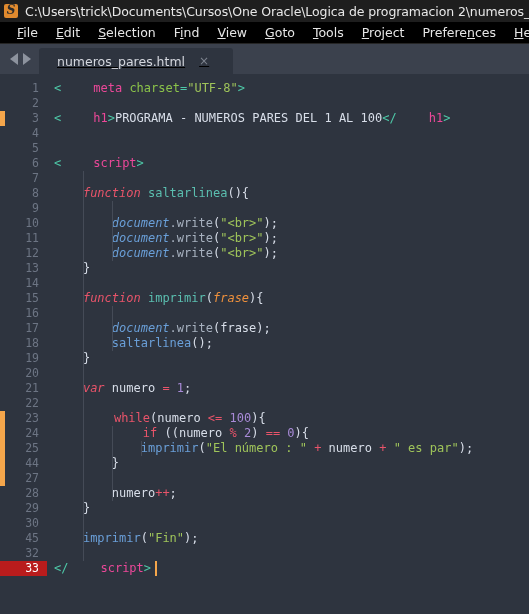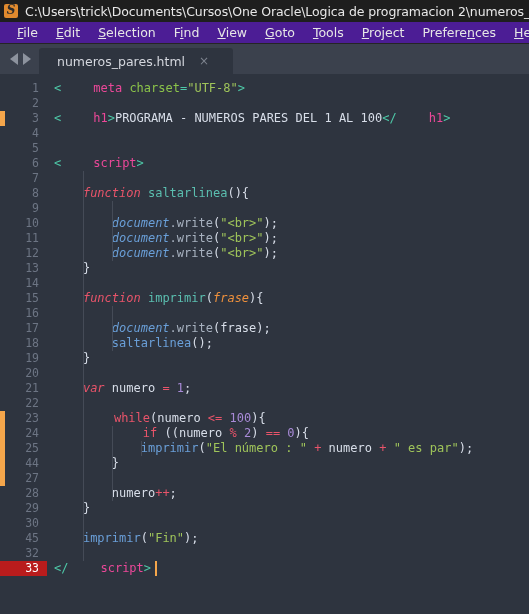--- a/index.html
+++ b/index.html
@@ -44,21 +44,21 @@
   #title-text {
     color: #e8e8e8;
     font-size: 12.5px;
     font-family: "DejaVu Sans", sans-serif;
     letter-spacing: -0.1px;
   }
 
   
   #menubar {
     height: 22px;
-    background: #4c1d95;
+    background: #000000;
     display: flex;
     align-items: center;
     padding-left: 8px;
     border-bottom: 1px solid #252525;
   }
   .menu-item {
     color: #e6e6e6;
     font-size: 12.5px;
     padding: 2px 9px 2px 9px;
     cursor: default;
@@ -96,20 +96,21 @@
     border-left: 8px solid #8d939e;
   }
   #tab-active {
     height: 26px;
     background: #2e343f;
     border-radius: 3px 3px 0 0;
     display: flex;
     align-items: center;
     padding: 0 24px 0 18px;
     min-width: 178px;
+    text-decoration: underline;
   }
   #tab-label {
     color: #d4d7de;
     font-size: 12.5px;
     flex: 1;
     white-space: nowrap;
   }
   #tab-close {
     color: #7d838e;
     font-size: 12px;

